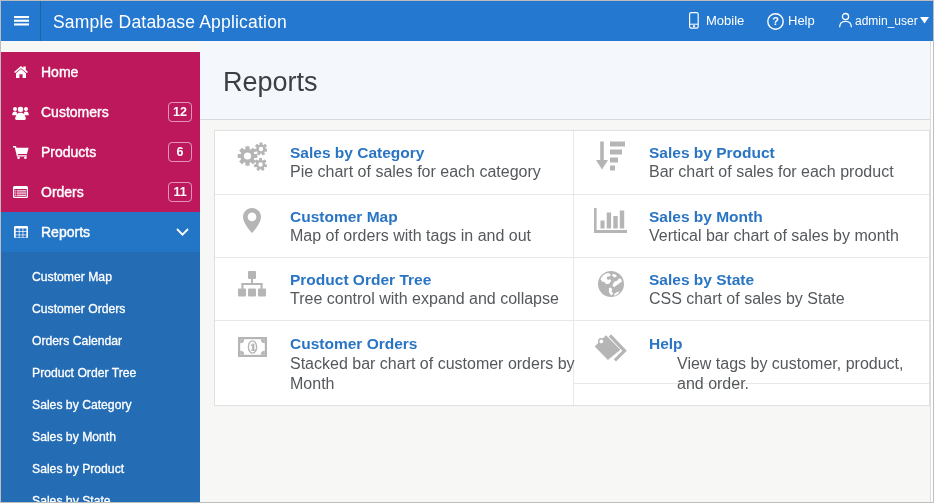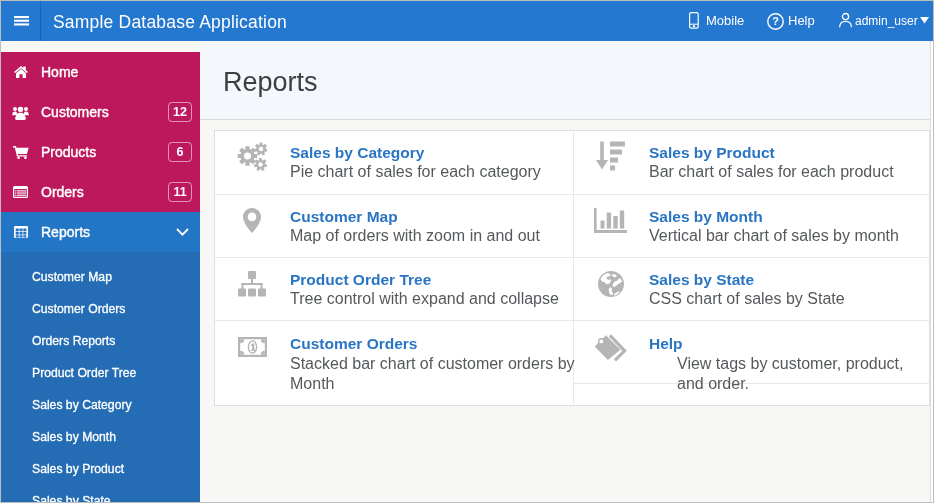--- a/index.html
+++ b/index.html
@@ -144,21 +144,21 @@
     </svg>
       </span>
     <span class="lbl">Reports</span>
     <svg class="abs" style="right:11px; top:16px;" width="13" height="8" viewBox="0 0 13 8">
       <polyline points="1,1 6.5,6.6 12,1" fill="none" stroke="#fff" stroke-width="1.8"></polyline>
     </svg>
   </div>
   <div id="submenu">
     <div class="smitem" style="top:9px;">Customer Map</div>
     <div class="smitem" style="top:41px;">Customer Orders</div>
-    <div class="smitem" style="top:73px;">Orders Reports</div>
+    <div class="smitem" style="top:73px;">Orders Calendar</div>
     <div class="smitem" style="top:105px;">Product Order Tree</div>
     <div class="smitem" style="top:137px;">Sales by Category</div>
     <div class="smitem" style="top:169px;">Sales by Month</div>
     <div class="smitem" style="top:201px;">Sales by Product</div>
     <div class="smitem" style="top:233px;">Sales by State</div>
   </div>
 </div>
 
 <div id="header" class="abs"></div>
 <div id="heading" class="abs">Reports</div>
@@ -220,21 +220,21 @@
     <polygon points="0,19 12,19 6,28.5"></polygon>
   </g>
 </svg>
 <div class="card-title" style="left:649px; top:144px;">Sales by Product</div>
 <div class="card-desc" style="left:649px; top:162px;">Bar chart of sales for each product</div>
 
 <svg class="icon" style="left:243px; top:208px;" width="18" height="25" viewBox="0 0 18 25">
   <path d="M9 0 C4 0 0 4 0 9 C0 15.7 9 25 9 25 C9 25 18 15.7 18 9 C18 4 14 0 9 0 Z M9 13.2 C6.6 13.2 4.7 11.3 4.7 8.9 C4.7 6.5 6.6 4.6 9 4.6 C11.4 4.6 13.3 6.5 13.3 8.9 C13.3 11.3 11.4 13.2 9 13.2 Z" fill="#b5b5b5"></path>
 </svg>
 <div class="card-title" style="left:290px; top:208px;">Customer Map</div>
-<div class="card-desc" style="left:290px; top:226px;">Map of orders with zoom in and out</div>
+<div class="card-desc" style="left:290px; top:226px;">Map of orders with tags in and out</div>
 
 <svg class="icon" style="left:594px; top:208px;" width="33" height="25" viewBox="0 0 33 25">
   <g fill="#b5b5b5">
     <rect x="0" y="0" width="2.6" height="25"></rect>
     <rect x="0" y="22" width="33" height="3"></rect>
     <rect x="6.5" y="12.5" width="4" height="8"></rect>
     <rect x="12.7" y="4.5" width="4.4" height="16"></rect>
     <rect x="19.3" y="8" width="4.4" height="12.5"></rect>
     <rect x="25.8" y="2.5" width="4.4" height="18"></rect>
   </g>

